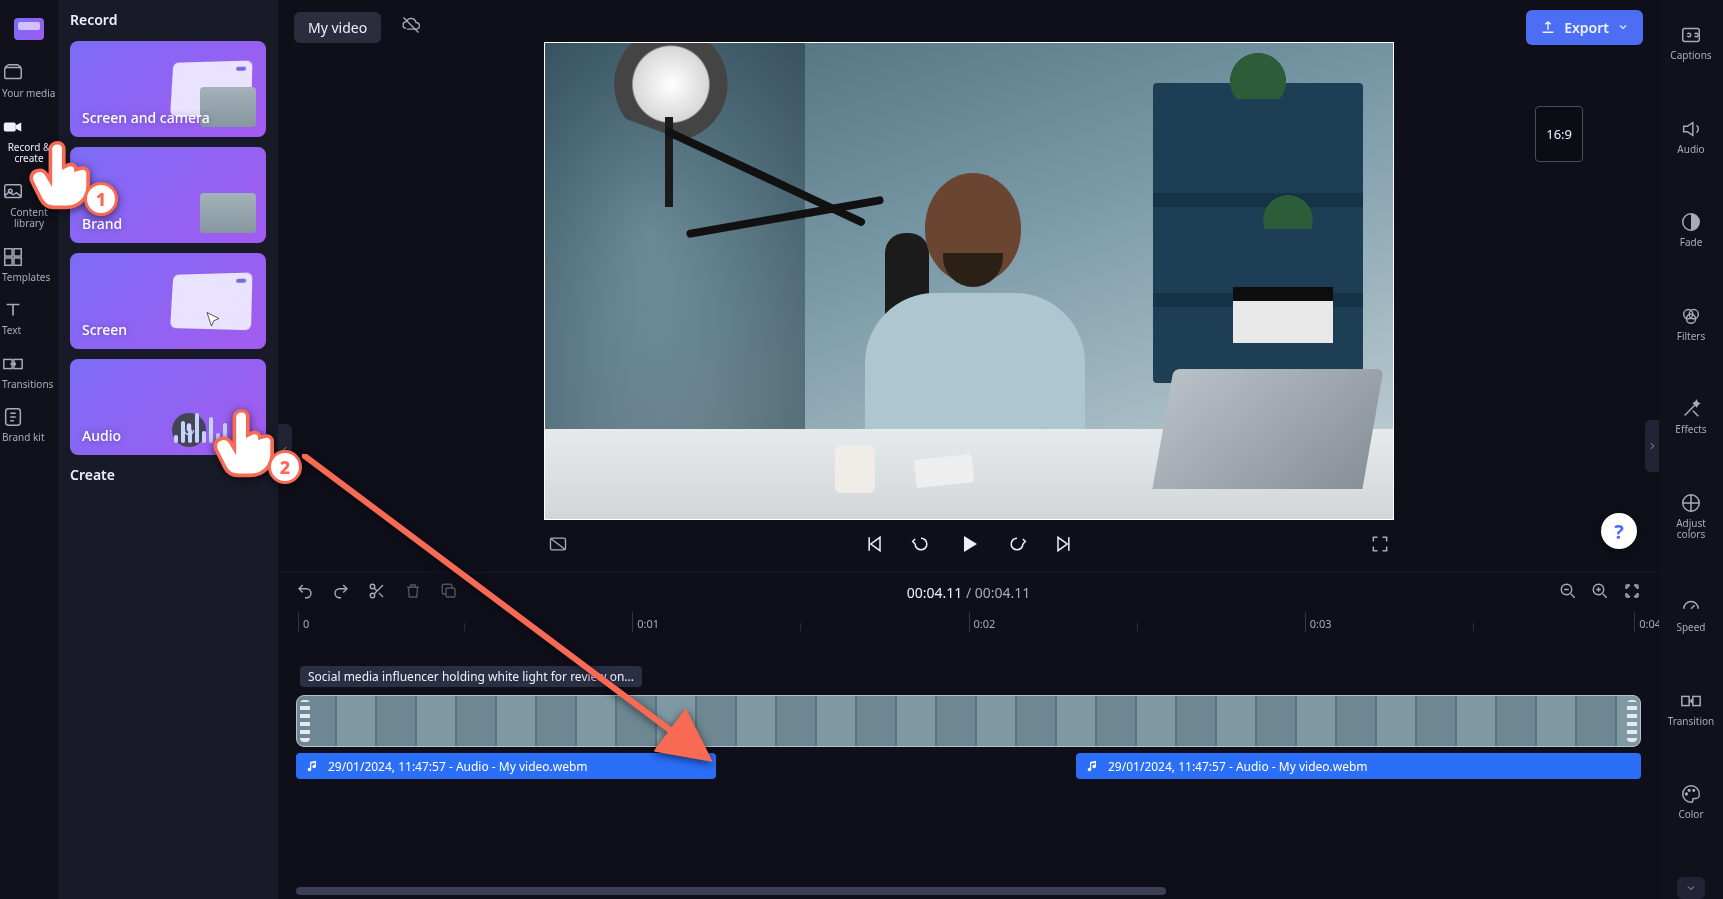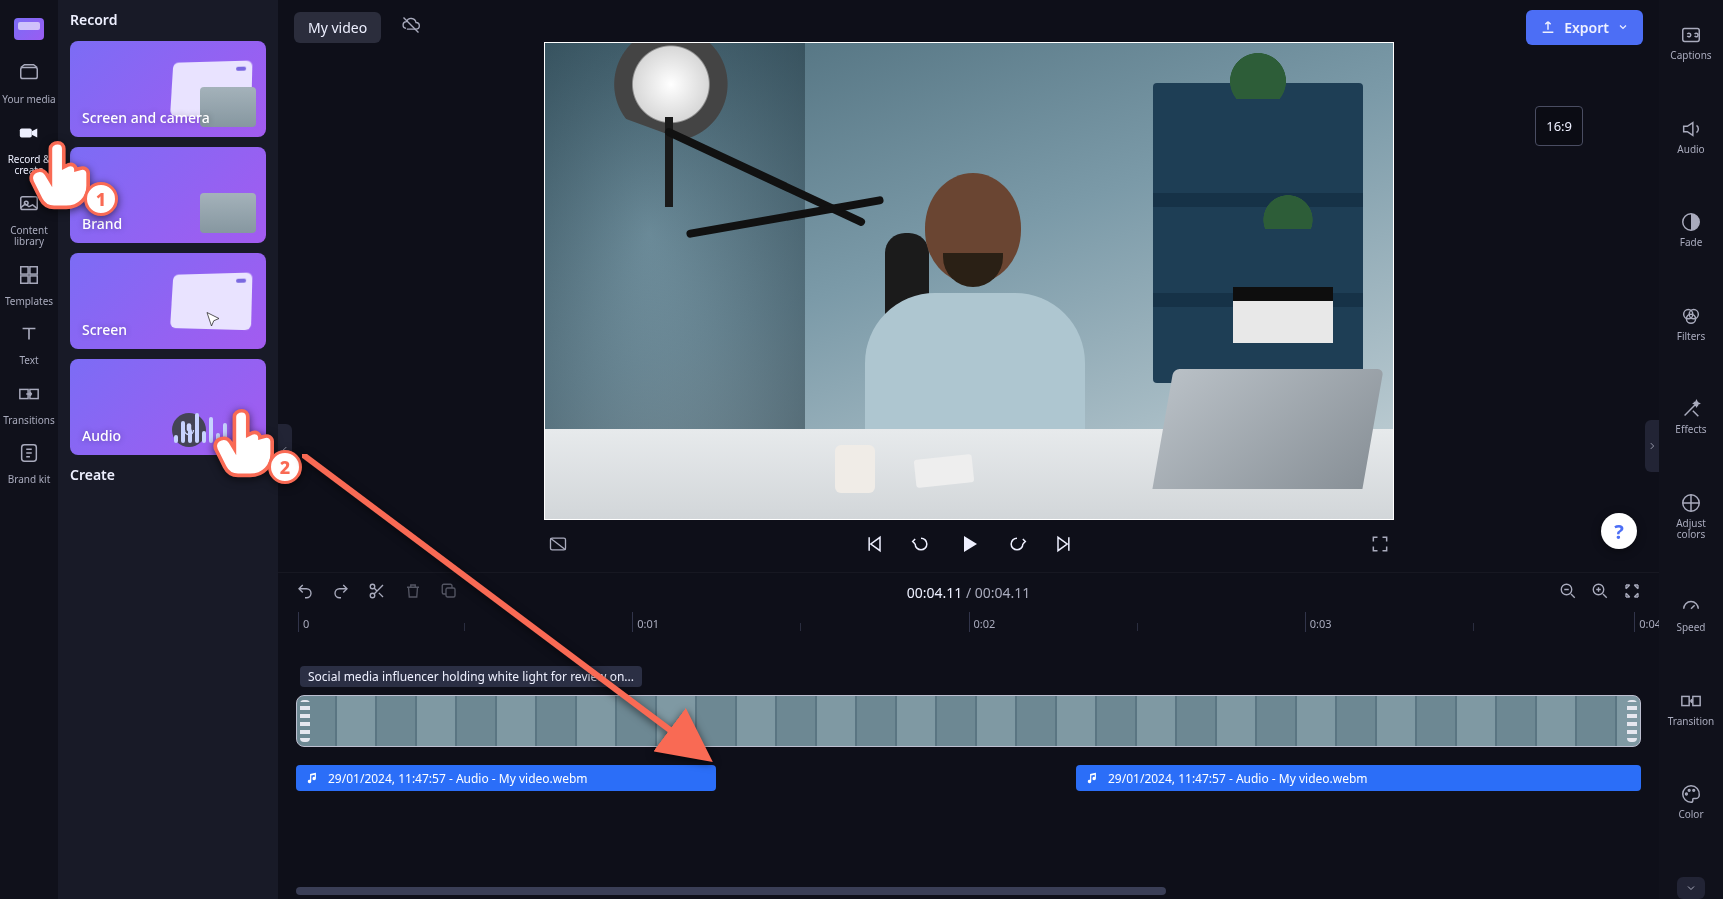--- a/index.html
+++ b/index.html
@@ -42,26 +42,26 @@
     border-radius: 4px;
     background: linear-gradient(135deg,#7b6cf6,#9a5cf2);
     position: relative;
   }
   .rail .logo::before {
     content: ""; position: absolute; left:4px; top:4px; right:4px; bottom:10px;
     background: rgba(255,255,255,.6); border-radius:2px;
   }
   .rail-item {
     width: 58px;
-    display: flex; flex-direction: column; align-items: center;
+    display: flex; flex-direction: column; align-items: flex-start;
     color: var(--txt-dim);
     font-size: 10px; line-height: 1.15;
     text-align: center;
     padding: 8px 2px;
-    gap: 10px;
+    gap: 4px;
     cursor: pointer;
   }
   .rail-item.active { color: var(--txt); }
   .rail-item svg { width: 22px; height: 22px; }
   
   .panel {
     width: 220px;
     background: var(--bg-panel);
     padding: 10px 12px 12px;
     display: flex; flex-direction: column; gap: 10px;
@@ -119,21 +119,21 @@
     background: var(--accent);
     border-radius: 6px;
     padding: 8px 14px;
     font-size: 14px; font-weight: 600;
     cursor: pointer;
   }
   .aspect-pill {
     position: absolute;
     right: 76px; top: 106px;
     border: 1px solid #4a4d62;
-    padding: 10px 10px; border-radius: 4px;
+    padding: 18px 10px; border-radius: 4px;
     font-size: 13px; color: var(--txt);
     background: rgba(0,0,0,.2);
     cursor: pointer;
   }
   .preview-area {
     flex: 0 0 490px;
     display: flex; flex-direction: column; align-items: center;
     position: relative;
   }
   .preview-frame {
@@ -291,21 +291,21 @@
     position: relative;
   }
   .video-track::before, .video-track::after {
     content:""; position:absolute; top:4px; bottom:4px; width:10px;
     background: repeating-linear-gradient(0deg,#e6e7ef 0,#e6e7ef 4px, transparent 4px, transparent 8px);
     border-radius:4px;
   }
   .video-track::before { left:3px; }
   .video-track::after  { right:3px; }
   .audio-row {
-    margin-top: 18px;
+    margin-top: 6px;
     display:flex; gap: 360px;
   }
   .audio-clip {
     height: 26px;
     background: var(--accent2);
     border-radius: 4px;
     display:flex; align-items:center;
     gap:8px; padding: 0 10px;
     font-size: 12px; color: #fff;
   }

